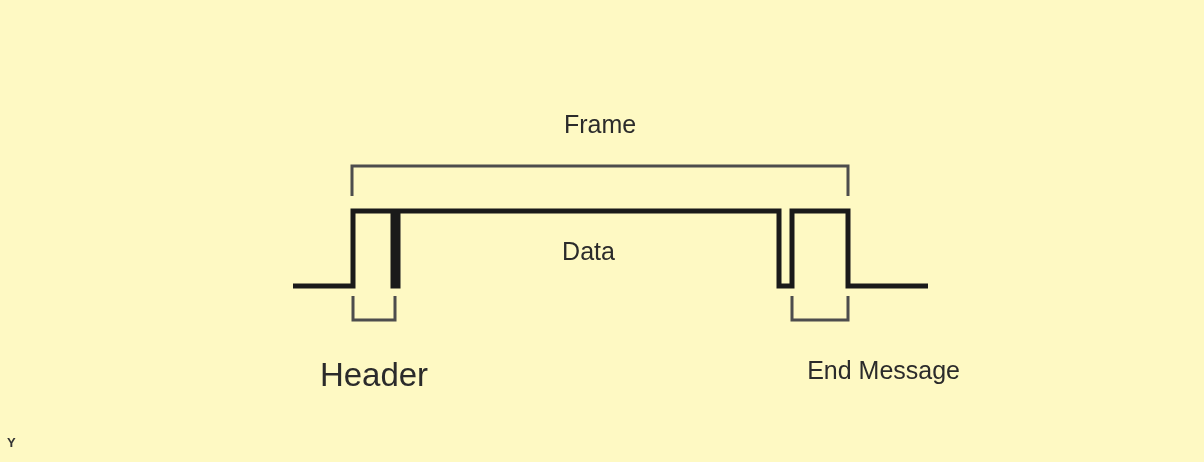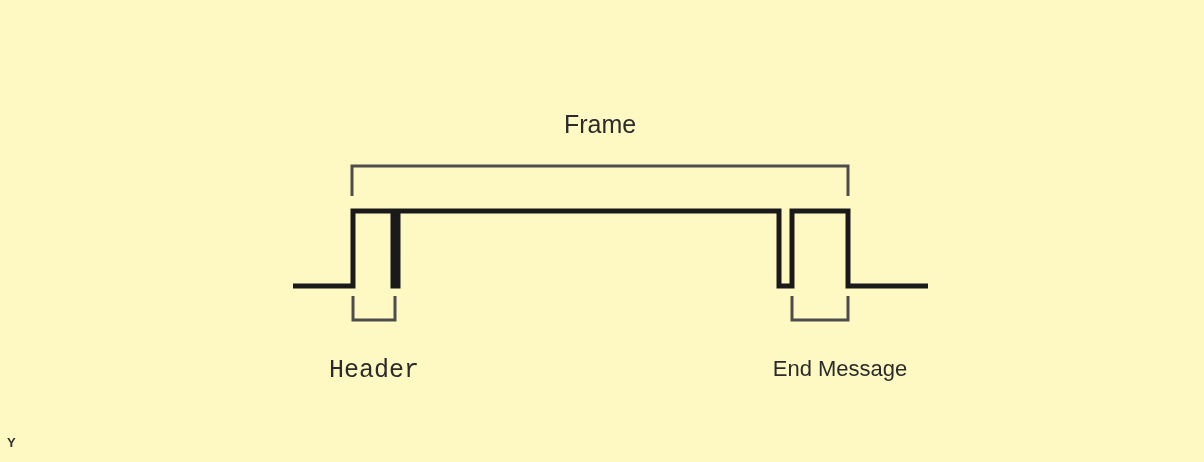--- a/index.html
+++ b/index.html
@@ -58,33 +58,32 @@
     transform: translateX(-2px);
   }
   #label-data {
     font-size: 25px;
     left: 398px;
     top: 239px;
     width: 381px;
     text-align: center;
   }
   #label-header {
-    font-size: 25px;
+    font-size: 33px;
     left: 274px;
     top: 358px;
     width: 200px;
     text-align: center;
-    font-family: Liberation Mono, monospace;
   }
   #label-end-message {
-    font-size: 22px;
+    font-size: 25px;
     left: 720px;
     top: 358px;
     width: 240px;
-    text-align: center;
+    text-align: right;
   }
   #label-corner-mark {
     font-size: 13px;
     left: 7px;
     top: 436px;
     color: #333333;
     font-weight: bold;
   }
 </style>
 </head>
@@ -99,20 +98,21 @@
     <path class="wave-path" d="M 293 286 L 353 286 L 353 211 L 393 211 L 393 286 L 398 286 L 398 211 L 779 211 L 779 286 L 792 286 L 792 211 L 848 211 L 848 286 L 928 286"></path>
 
     <path class="bracket-path" d="M 353 296 L 353 320 L 395 320 L 395 296"></path>
 
     <path class="bracket-path" d="M 792 296 L 792 320 L 848 320 L 848 296"></path>
 
   </svg>
 
   <div class="diagram-label" id="label-frame">Frame</div>
 
+  <div class="diagram-label" id="label-data">Data</div>
 
   <div class="diagram-label" id="label-header">Header</div>
 
   <div class="diagram-label" id="label-end-message">End Message</div>
 
   <div class="diagram-label" id="label-corner-mark">Y</div>
 
 </div>
 
 </body></html>

